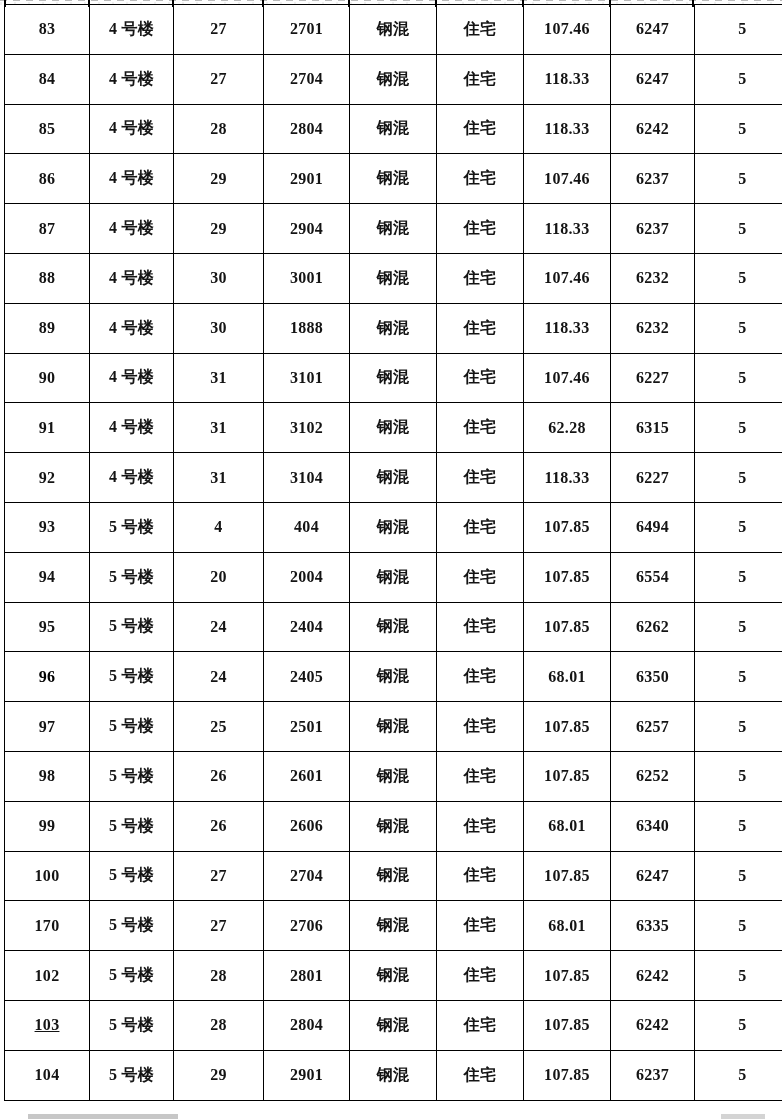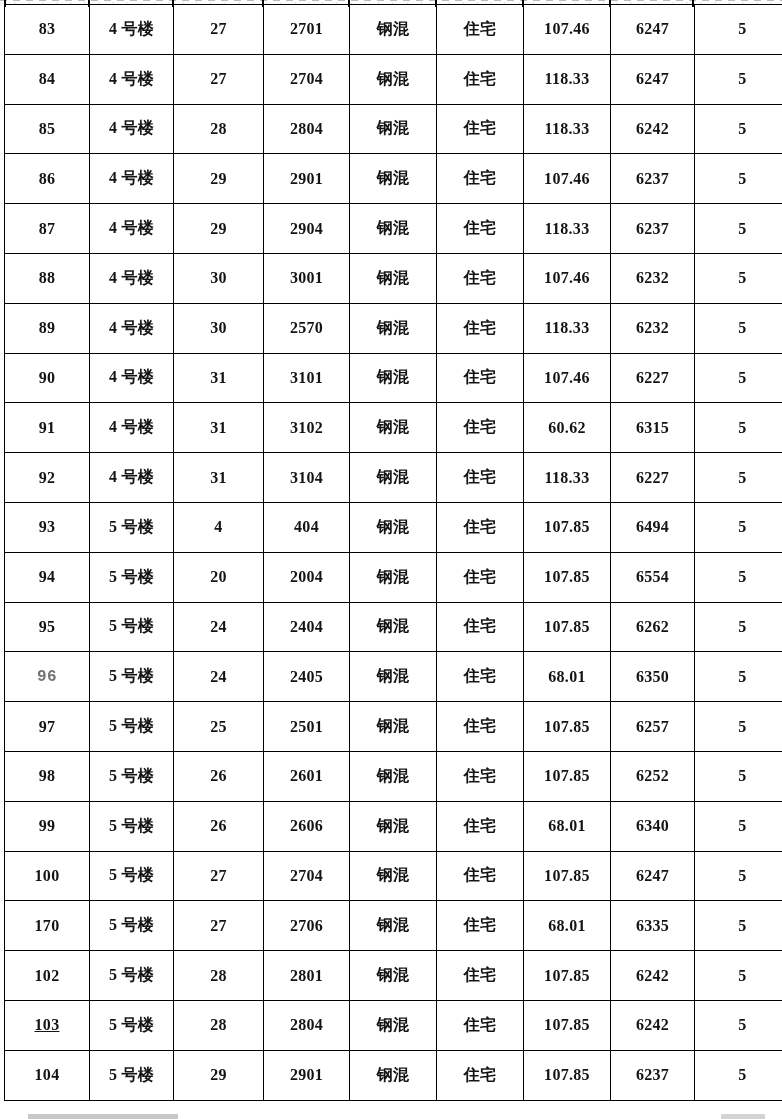--- a/index.html
+++ b/index.html
@@ -162,21 +162,21 @@
           <td style="border-color: rgb(0, 0, 0); color: rgb(20, 20, 20);">钢混</td>
           <td style="border-color: rgb(0, 0, 0); color: rgb(20, 20, 20);">住宅</td>
           <td style="border-color: rgb(0, 0, 0); color: rgb(20, 20, 20);">107.46</td>
           <td style="border-color: rgb(0, 0, 0); color: rgb(20, 20, 20);">6232</td>
           <td style="border-color: rgb(0, 0, 0); color: rgb(20, 20, 20);">5</td>
         </tr>
         <tr>
           <td style="border-color: rgb(0, 0, 0); color: rgb(20, 20, 20);">89</td>
           <td style="border-color: rgb(0, 0, 0); color: rgb(20, 20, 20);">4 号楼</td>
           <td style="border-color: rgb(0, 0, 0); color: rgb(20, 20, 20);">30</td>
-          <td style="border-color: rgb(0, 0, 0); color: rgb(20, 20, 20);">2570</td>
+          <td style="border-color: rgb(0, 0, 0); color: rgb(20, 20, 20);">1888</td>
           <td style="border-color: rgb(0, 0, 0); color: rgb(20, 20, 20);">钢混</td>
           <td style="border-color: rgb(0, 0, 0); color: rgb(20, 20, 20);">住宅</td>
           <td style="border-color: rgb(0, 0, 0); color: rgb(20, 20, 20);">118.33</td>
           <td style="border-color: rgb(0, 0, 0); color: rgb(20, 20, 20);">6232</td>
           <td style="border-color: rgb(0, 0, 0); color: rgb(20, 20, 20);">5</td>
         </tr>
         <tr>
           <td style="border-color: rgb(0, 0, 0); color: rgb(20, 20, 20);">90</td>
           <td style="border-color: rgb(0, 0, 0); color: rgb(20, 20, 20);">4 号楼</td>
           <td style="border-color: rgb(0, 0, 0); color: rgb(20, 20, 20);">31</td>
@@ -187,21 +187,21 @@
           <td style="border-color: rgb(0, 0, 0); color: rgb(20, 20, 20);">6227</td>
           <td style="border-color: rgb(0, 0, 0); color: rgb(20, 20, 20);">5</td>
         </tr>
         <tr>
           <td style="border-color: rgb(0, 0, 0); color: rgb(20, 20, 20);">91</td>
           <td style="border-color: rgb(0, 0, 0); color: rgb(20, 20, 20);">4 号楼</td>
           <td style="border-color: rgb(0, 0, 0); color: rgb(20, 20, 20);">31</td>
           <td style="border-color: rgb(0, 0, 0); color: rgb(20, 20, 20);">3102</td>
           <td style="border-color: rgb(0, 0, 0); color: rgb(20, 20, 20);">钢混</td>
           <td style="border-color: rgb(0, 0, 0); color: rgb(20, 20, 20);">住宅</td>
-          <td style="border-color: rgb(0, 0, 0); color: rgb(20, 20, 20);">60.62</td>
+          <td style="border-color: rgb(0, 0, 0); color: rgb(20, 20, 20);">62.28</td>
           <td style="border-color: rgb(0, 0, 0); color: rgb(20, 20, 20);">6315</td>
           <td style="border-color: rgb(0, 0, 0); color: rgb(20, 20, 20);">5</td>
         </tr>
         <tr>
           <td style="border-color: rgb(0, 0, 0); color: rgb(20, 20, 20);">92</td>
           <td style="border-color: rgb(0, 0, 0); color: rgb(20, 20, 20);">4 号楼</td>
           <td style="border-color: rgb(0, 0, 0); color: rgb(20, 20, 20);">31</td>
           <td style="border-color: rgb(0, 0, 0); color: rgb(20, 20, 20);">3104</td>
           <td style="border-color: rgb(0, 0, 0); color: rgb(20, 20, 20);">钢混</td>
           <td style="border-color: rgb(0, 0, 0); color: rgb(20, 20, 20);">住宅</td>
@@ -236,21 +236,21 @@
           <td style="border-color: rgb(0, 0, 0); color: rgb(20, 20, 20);">5 号楼</td>
           <td style="border-color: rgb(0, 0, 0); color: rgb(20, 20, 20);">24</td>
           <td style="border-color: rgb(0, 0, 0); color: rgb(20, 20, 20);">2404</td>
           <td style="border-color: rgb(0, 0, 0); color: rgb(20, 20, 20);">钢混</td>
           <td style="border-color: rgb(0, 0, 0); color: rgb(20, 20, 20);">住宅</td>
           <td style="border-color: rgb(0, 0, 0); color: rgb(20, 20, 20);">107.85</td>
           <td style="border-color: rgb(0, 0, 0); color: rgb(20, 20, 20);">6262</td>
           <td style="border-color: rgb(0, 0, 0); color: rgb(20, 20, 20);">5</td>
         </tr>
         <tr>
-          <td style="border-color: rgb(0, 0, 0); color: #737373; font-family: Liberation Mono, monospace;">96</td>
+          <td style="border-color: rgb(0, 0, 0); color: #000000;">96</td>
           <td style="border-color: rgb(0, 0, 0); color: rgb(20, 20, 20);">5 号楼</td>
           <td style="border-color: rgb(0, 0, 0); color: rgb(20, 20, 20);">24</td>
           <td style="border-color: rgb(0, 0, 0); color: rgb(20, 20, 20);">2405</td>
           <td style="border-color: rgb(0, 0, 0); color: rgb(20, 20, 20);">钢混</td>
           <td style="border-color: rgb(0, 0, 0); color: rgb(20, 20, 20);">住宅</td>
           <td style="border-color: rgb(0, 0, 0); color: rgb(20, 20, 20);">68.01</td>
           <td style="border-color: rgb(0, 0, 0); color: rgb(20, 20, 20);">6350</td>
           <td style="border-color: rgb(0, 0, 0); color: rgb(20, 20, 20);">5</td>
         </tr>
         <tr>

